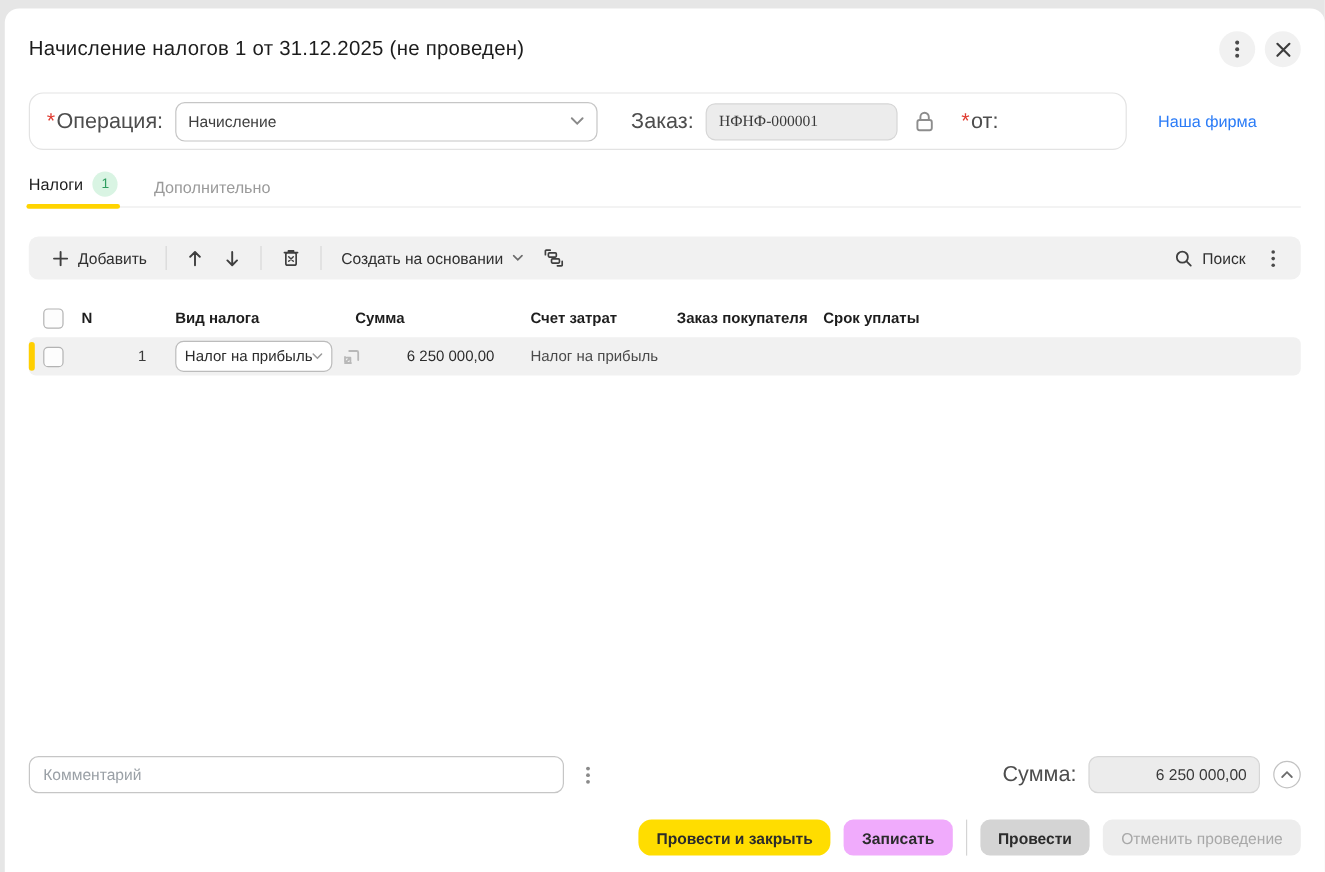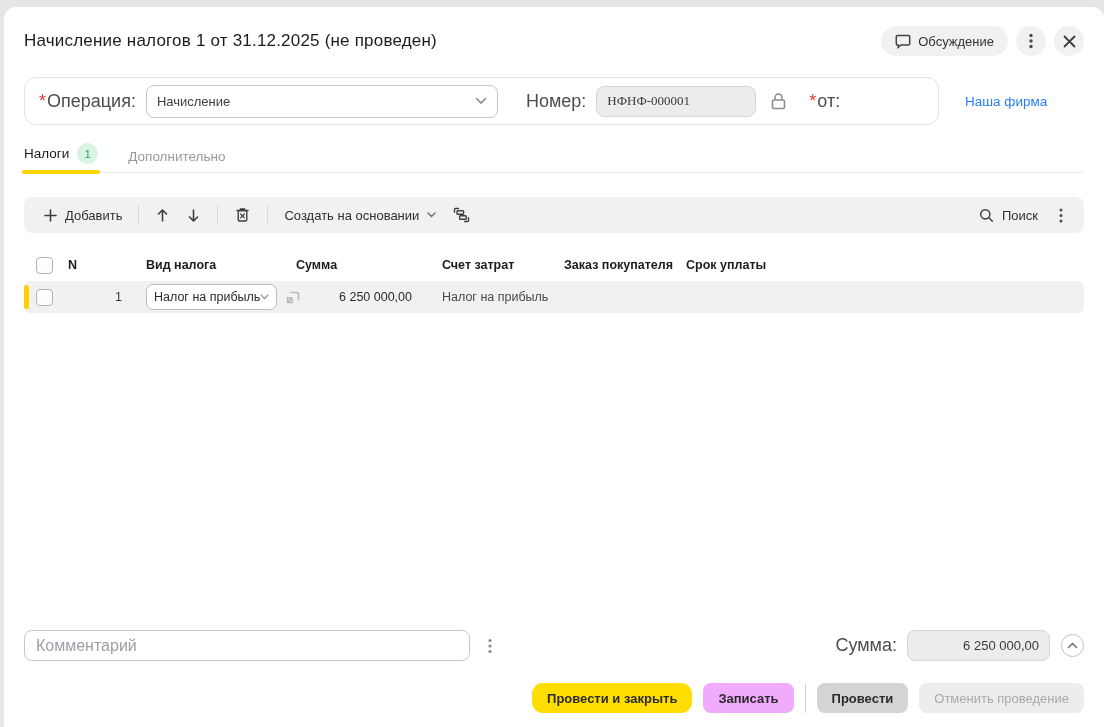--- a/index.html
+++ b/index.html
@@ -106,21 +106,21 @@
   }
   .cell-combo .val { font-size: 12.5px; color: #2b2b2b; flex: 1; white-space: nowrap; overflow: hidden; }
   .tax-cell { display: flex; align-items: center; gap: 9px; }
   .amount-cell { font-size: 12.5px; color: #2b2b2b; text-align: right; padding-right: 24px; }
   .text-cell { font-size: 12.5px; color: #4a4a4a; padding-left: 6px; }
   .spacer { flex: 1; }
   
   .footer-row { display: flex; align-items: center; height: 31px; flex: none; }
   .comment-input {
     width: 446px; height: 31px; border: 1px solid #c6c6c6; border-radius: 8px;
-    padding: 0 11px; font-size: 16px; color: #2b2b2b; font-family: inherit; outline: none;
+    padding: 0 11px; font-size: 13px; color: #2b2b2b; font-family: inherit; outline: none;
   }
   .comment-input::placeholder { color: #9aa0a6; }
   .kebab-flat { background: none; border: none; cursor: pointer; padding: 4px 8px; margin-left: 10px; display: flex; }
   .total-wrap { margin-left: auto; display: flex; align-items: center; }
   .total-field { width: 143px; text-align: right; margin-left: 10px; font-family: inherit; }
   .collapse-btn {
     width: 23px; height: 23px; border-radius: 50%; border: 1px solid #c2c2c2; background: #fff;
     margin-left: 11px; display: flex; align-items: center; justify-content: center; cursor: pointer;
   }
   
@@ -138,28 +138,20 @@
   svg { display: block; }
 </style>
 </head>
 <body>
 
 <div class="card">
 
   <div class="titlebar">
     <div class="title">Начисление налогов 1 от 31.12.2025 (не проведен)</div>
     <div class="titlebar-right">
-      <button class="pill-btn">
-        <span>
-          <svg width="16" height="15" viewBox="0 0 16 15">
-              <path d="M2.5 1.5h11a1.2 1.2 0 0 1 1.2 1.2v7a1.2 1.2 0 0 1-1.2 1.2H6l-2.8 2.4v-2.4H2.5a1.2 1.2 0 0 1-1.2-1.2v-7A1.2 1.2 0 0 1 2.5 1.5z" fill="none" stroke="#444" stroke-width="1.5"></path>
-            </svg>
-        </span>
-        <span>Обсуждение</span>
-      </button>
       <button class="circle-btn">
         <span>
           <svg width="4" height="16" viewBox="0 0 4 16">
               <circle cx="2" cy="2.5" r="1.7" fill="#4a4a4a"></circle>
               <circle cx="2" cy="8" r="1.7" fill="#4a4a4a"></circle>
               <circle cx="2" cy="13.5" r="1.7" fill="#4a4a4a"></circle>
             </svg>
         </span>
       </button>
       <button class="circle-btn">
@@ -176,21 +168,21 @@
     <div class="head-panel">
       <span class="lbl"><span class="req">*</span><span>Операция:</span></span>
       <div class="combo op-combo">
         <span class="val">Начисление</span>
         <span>
           <svg width="12" height="8" viewBox="0 0 12 8">
               <path d="M1.5 1.5l4.5 4.5 4.5-4.5" fill="none" stroke="#8a8a8a" stroke-width="1.6" stroke-linecap="round"></path>
             </svg>
         </span>
       </div>
-      <span class="lbl ml28">Номер:</span>
+      <span class="lbl ml28">Заказ:</span>
       <input class="ro-input num-input" readonly="" value="НФНФ-000001" style="">
       <span class="lock-wrap">
         <svg width="17" height="19" viewBox="0 0 17 19">
             <rect x="2.5" y="8" width="12" height="8.5" rx="1.8" fill="none" stroke="#8d8d8d" stroke-width="1.6"></rect>
             <path d="M5 8V5.5a3.5 3.5 0 0 1 7 0V8" fill="none" stroke="#8d8d8d" stroke-width="1.6"></path>
           </svg>
       </span>
       <span class="lbl ml22"><span class="req">*</span><span>от:</span></span>
     </div>
     <a class="firm-link">Наша фирма</a>

